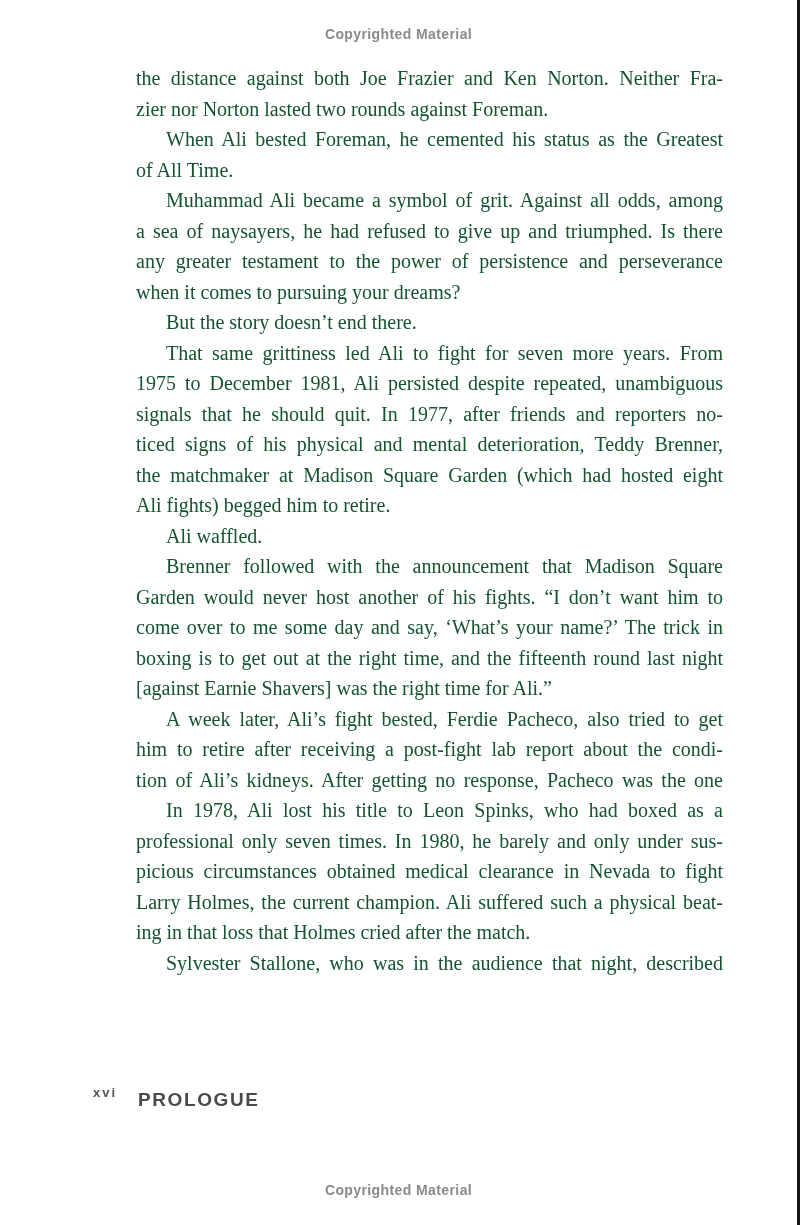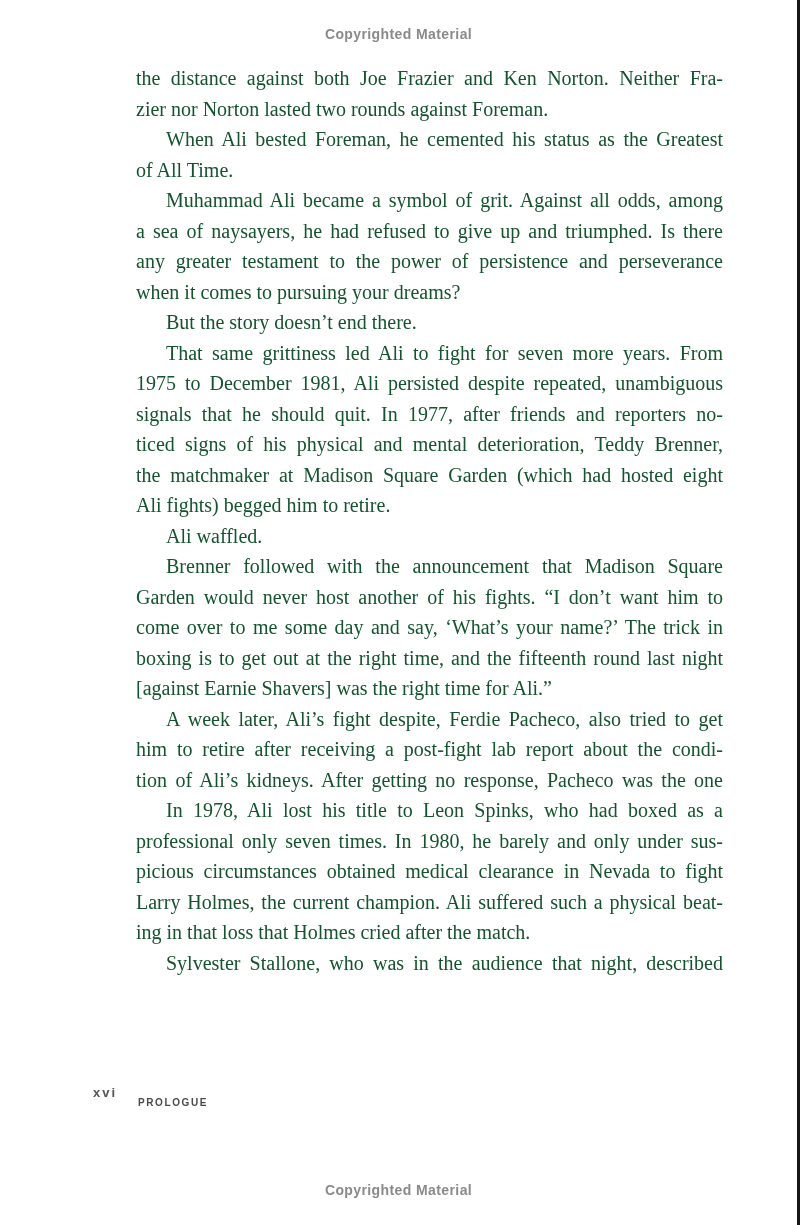--- a/index.html
+++ b/index.html
@@ -58,22 +58,22 @@
     left: 93px;
     top: 0;
     font-size: 13px;
     letter-spacing: 2px;
     color: #555555;
     text-align: center;
   }
   .running-head {
     position: absolute;
     left: 138px;
-    top: 12px;
-    font-size: 10px;
+    top: 4px;
+    font-size: 19px;
     letter-spacing: 1.6px;
     color: #4a4a4a;
   }
   .edge-bar {
     position: absolute;
     top: 0;
     right: 0;
     width: 3px;
     height: 1225px;
     background: #161616;
@@ -116,21 +116,21 @@
         <div class="line end">Ali waffled.</div>
       </div>
       <div class="para indent">
         <div class="line">Brenner followed with the announcement that Madison Square</div>
         <div class="line">Garden would never host another of his fights. “I don’t want him to</div>
         <div class="line">come over to me some day and say, ‘What’s your name?’ The trick in</div>
         <div class="line">boxing is to get out at the right time, and the fifteenth round last night</div>
         <div class="line end">[against Earnie Shavers] was the right time for Ali.”</div>
       </div>
       <div class="para indent">
-        <div class="line">A week later, Ali’s fight despite, Ferdie Pacheco, also tried to get</div>
+        <div class="line">A week later, Ali’s fight bested, Ferdie Pacheco, also tried to get</div>
         <div class="line">him to retire after receiving a post-fight lab report about the condi-</div>
         <div class="line">tion of Ali’s kidneys. After getting no response, Pacheco was the one</div>
       </div>
       <div class="para indent">
         <div class="line">In 1978, Ali lost his title to Leon Spinks, who had boxed as a</div>
         <div class="line">professional only seven times. In 1980, he barely and only under sus-</div>
         <div class="line">picious circumstances obtained medical clearance in Nevada to fight</div>
         <div class="line">Larry Holmes, the current champion. Ali suffered such a physical beat-</div>
         <div class="line end">ing in that loss that Holmes cried after the match.</div>
       </div>

